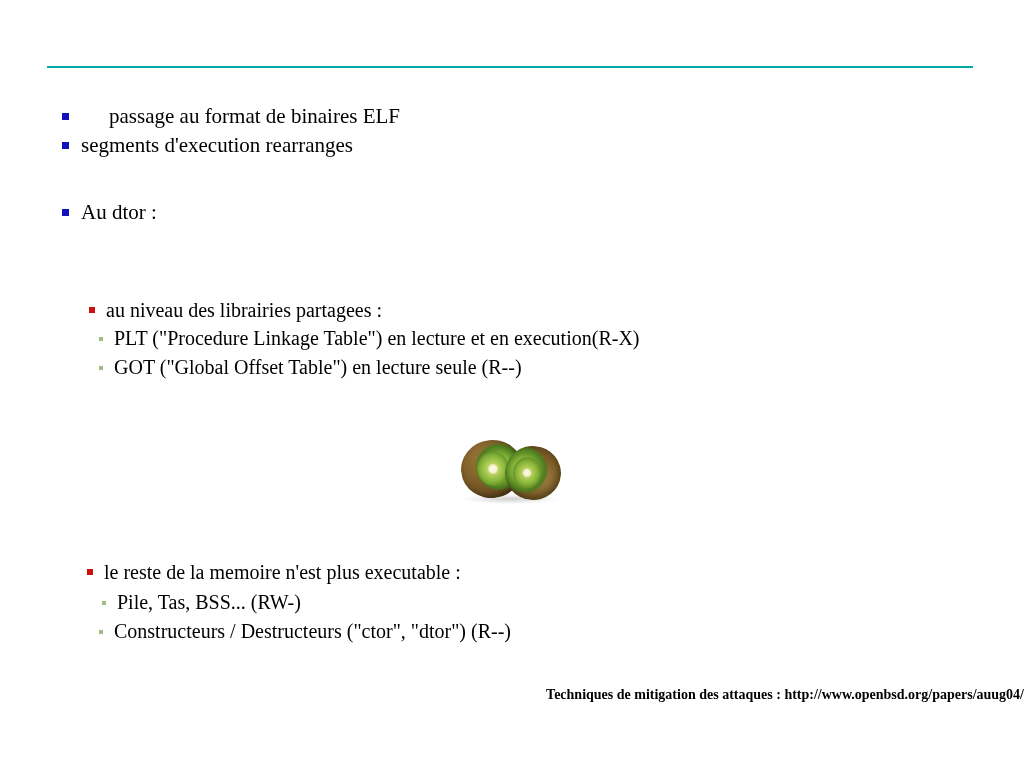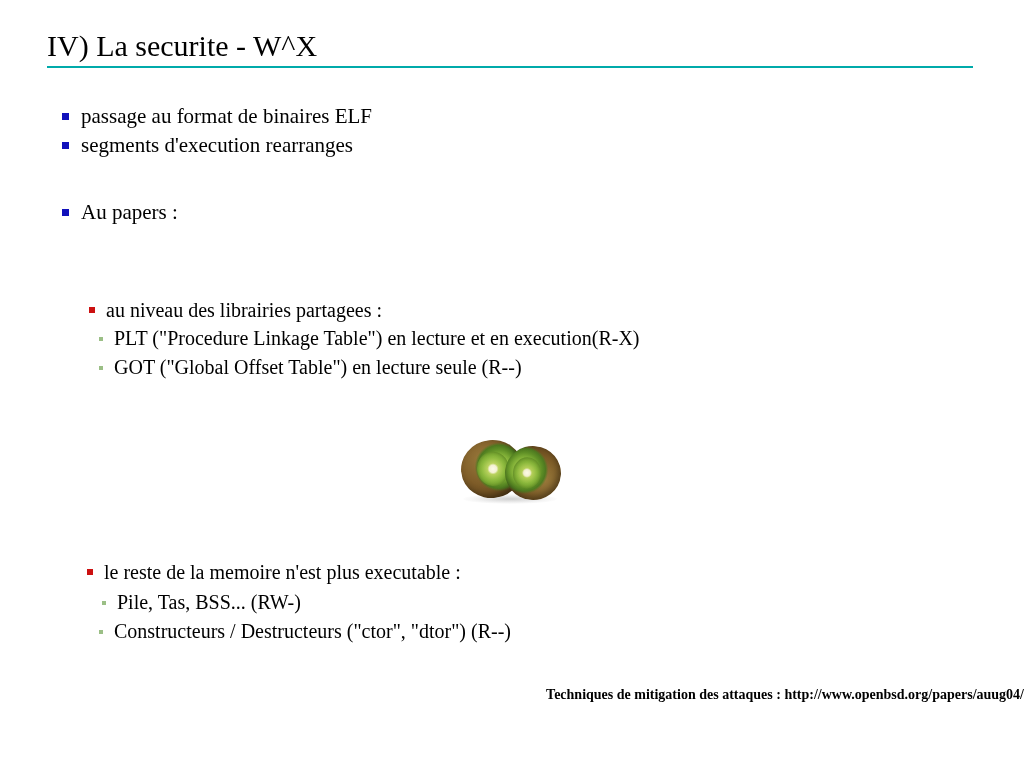--- a/index.html
+++ b/index.html
@@ -214,37 +214,36 @@
     line-height: 18px;
     color: #000000;
     white-space: nowrap;
   }
 </style>
 </head>
 <body>
 
 <div class="slide">
 
-  <div class="title">IV) La securite - W^X</div>
 
   <div class="title-rule"></div>
 
-  <div class="bullet-row lvl1" style="left:62px; top:104px;">
+  <div class="bullet-row lvl1" style="left:62px; top:104px;gap:28px;">
     <span class="marker m1"></span>
     <span class="btext">passage au format de binaires ELF</span>
   </div>
 
   <div class="bullet-row lvl1" style="left:62px; top:133px;justify-content:space-between;">
     <span class="marker m1"></span>
     <span class="btext">segments d'execution rearranges</span>
   </div>
 
   <div class="bullet-row lvl1" style="left:62px; top:200px;">
     <span class="marker m1"></span>
-    <span class="btext">Au papers :</span>
+    <span class="btext">Au dtor :</span>
   </div>
 
 
   <div class="bullet-row lvl2" style="left:89px; top:298px;">
     <span class="marker m2"></span>
     <span class="btext">au niveau des librairies partagees :</span>
   </div>
 
   <div class="bullet-row lvl3" style="left:99px; top:326px;">
     <span class="marker m3"></span>

